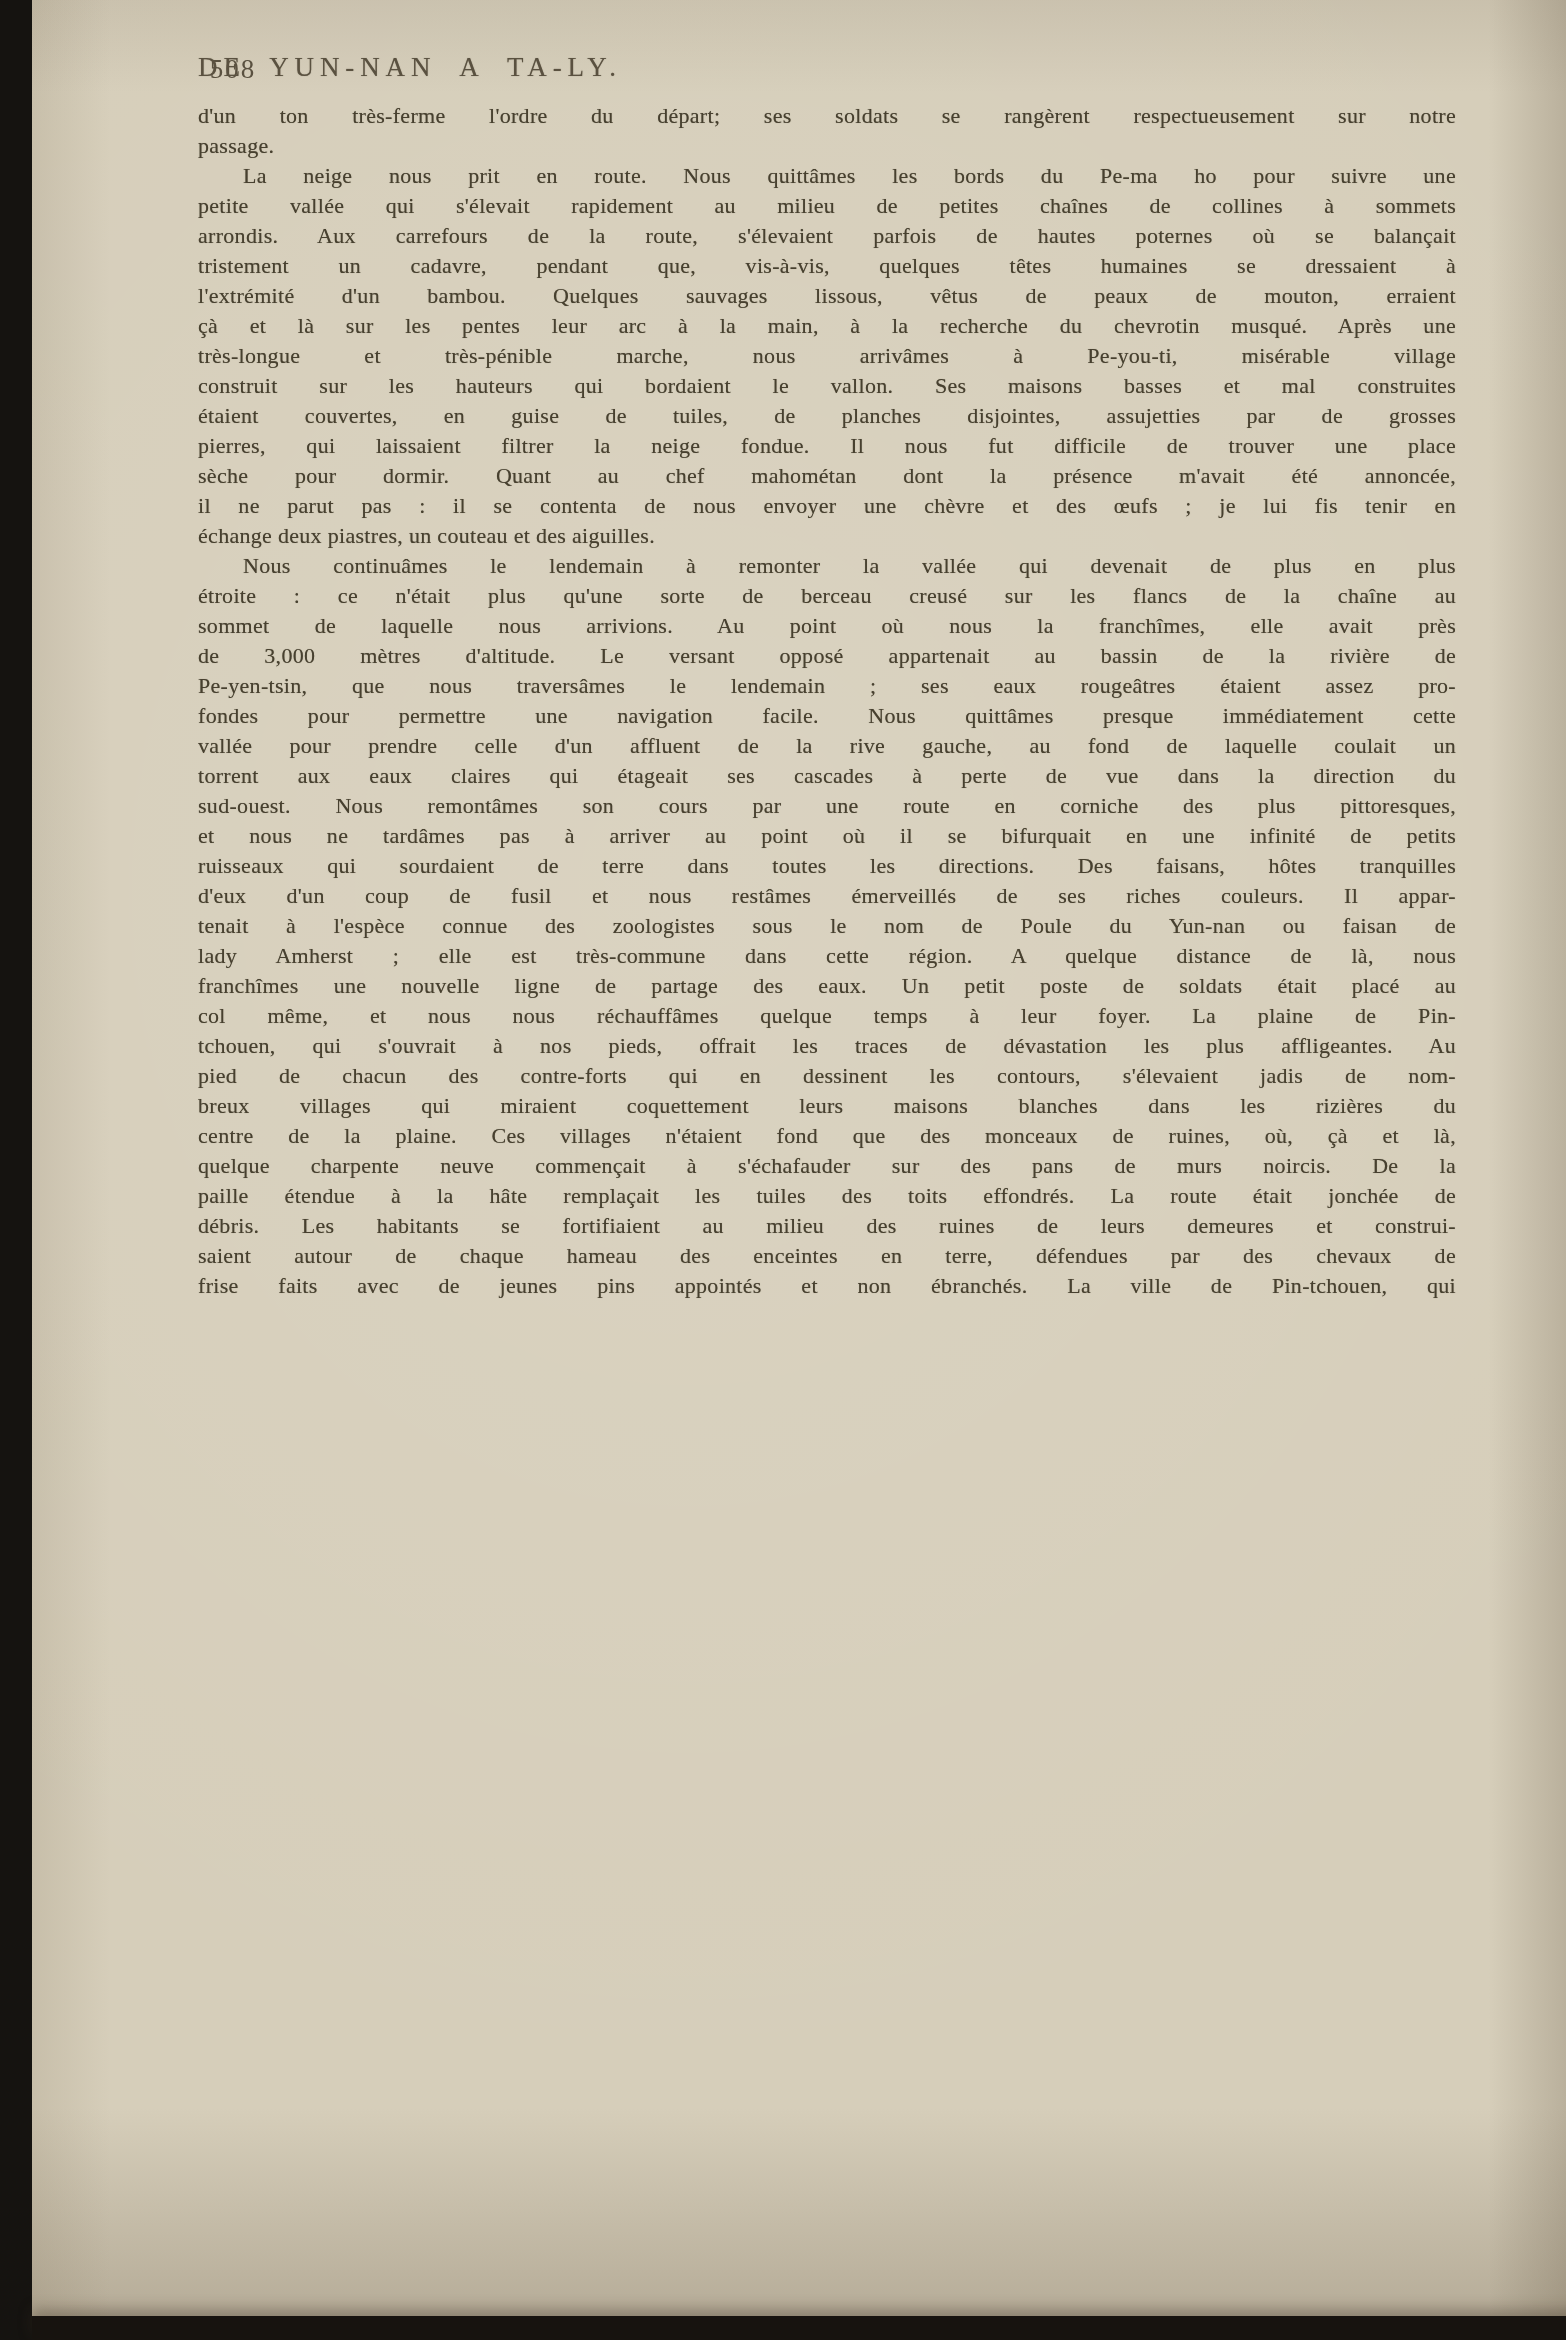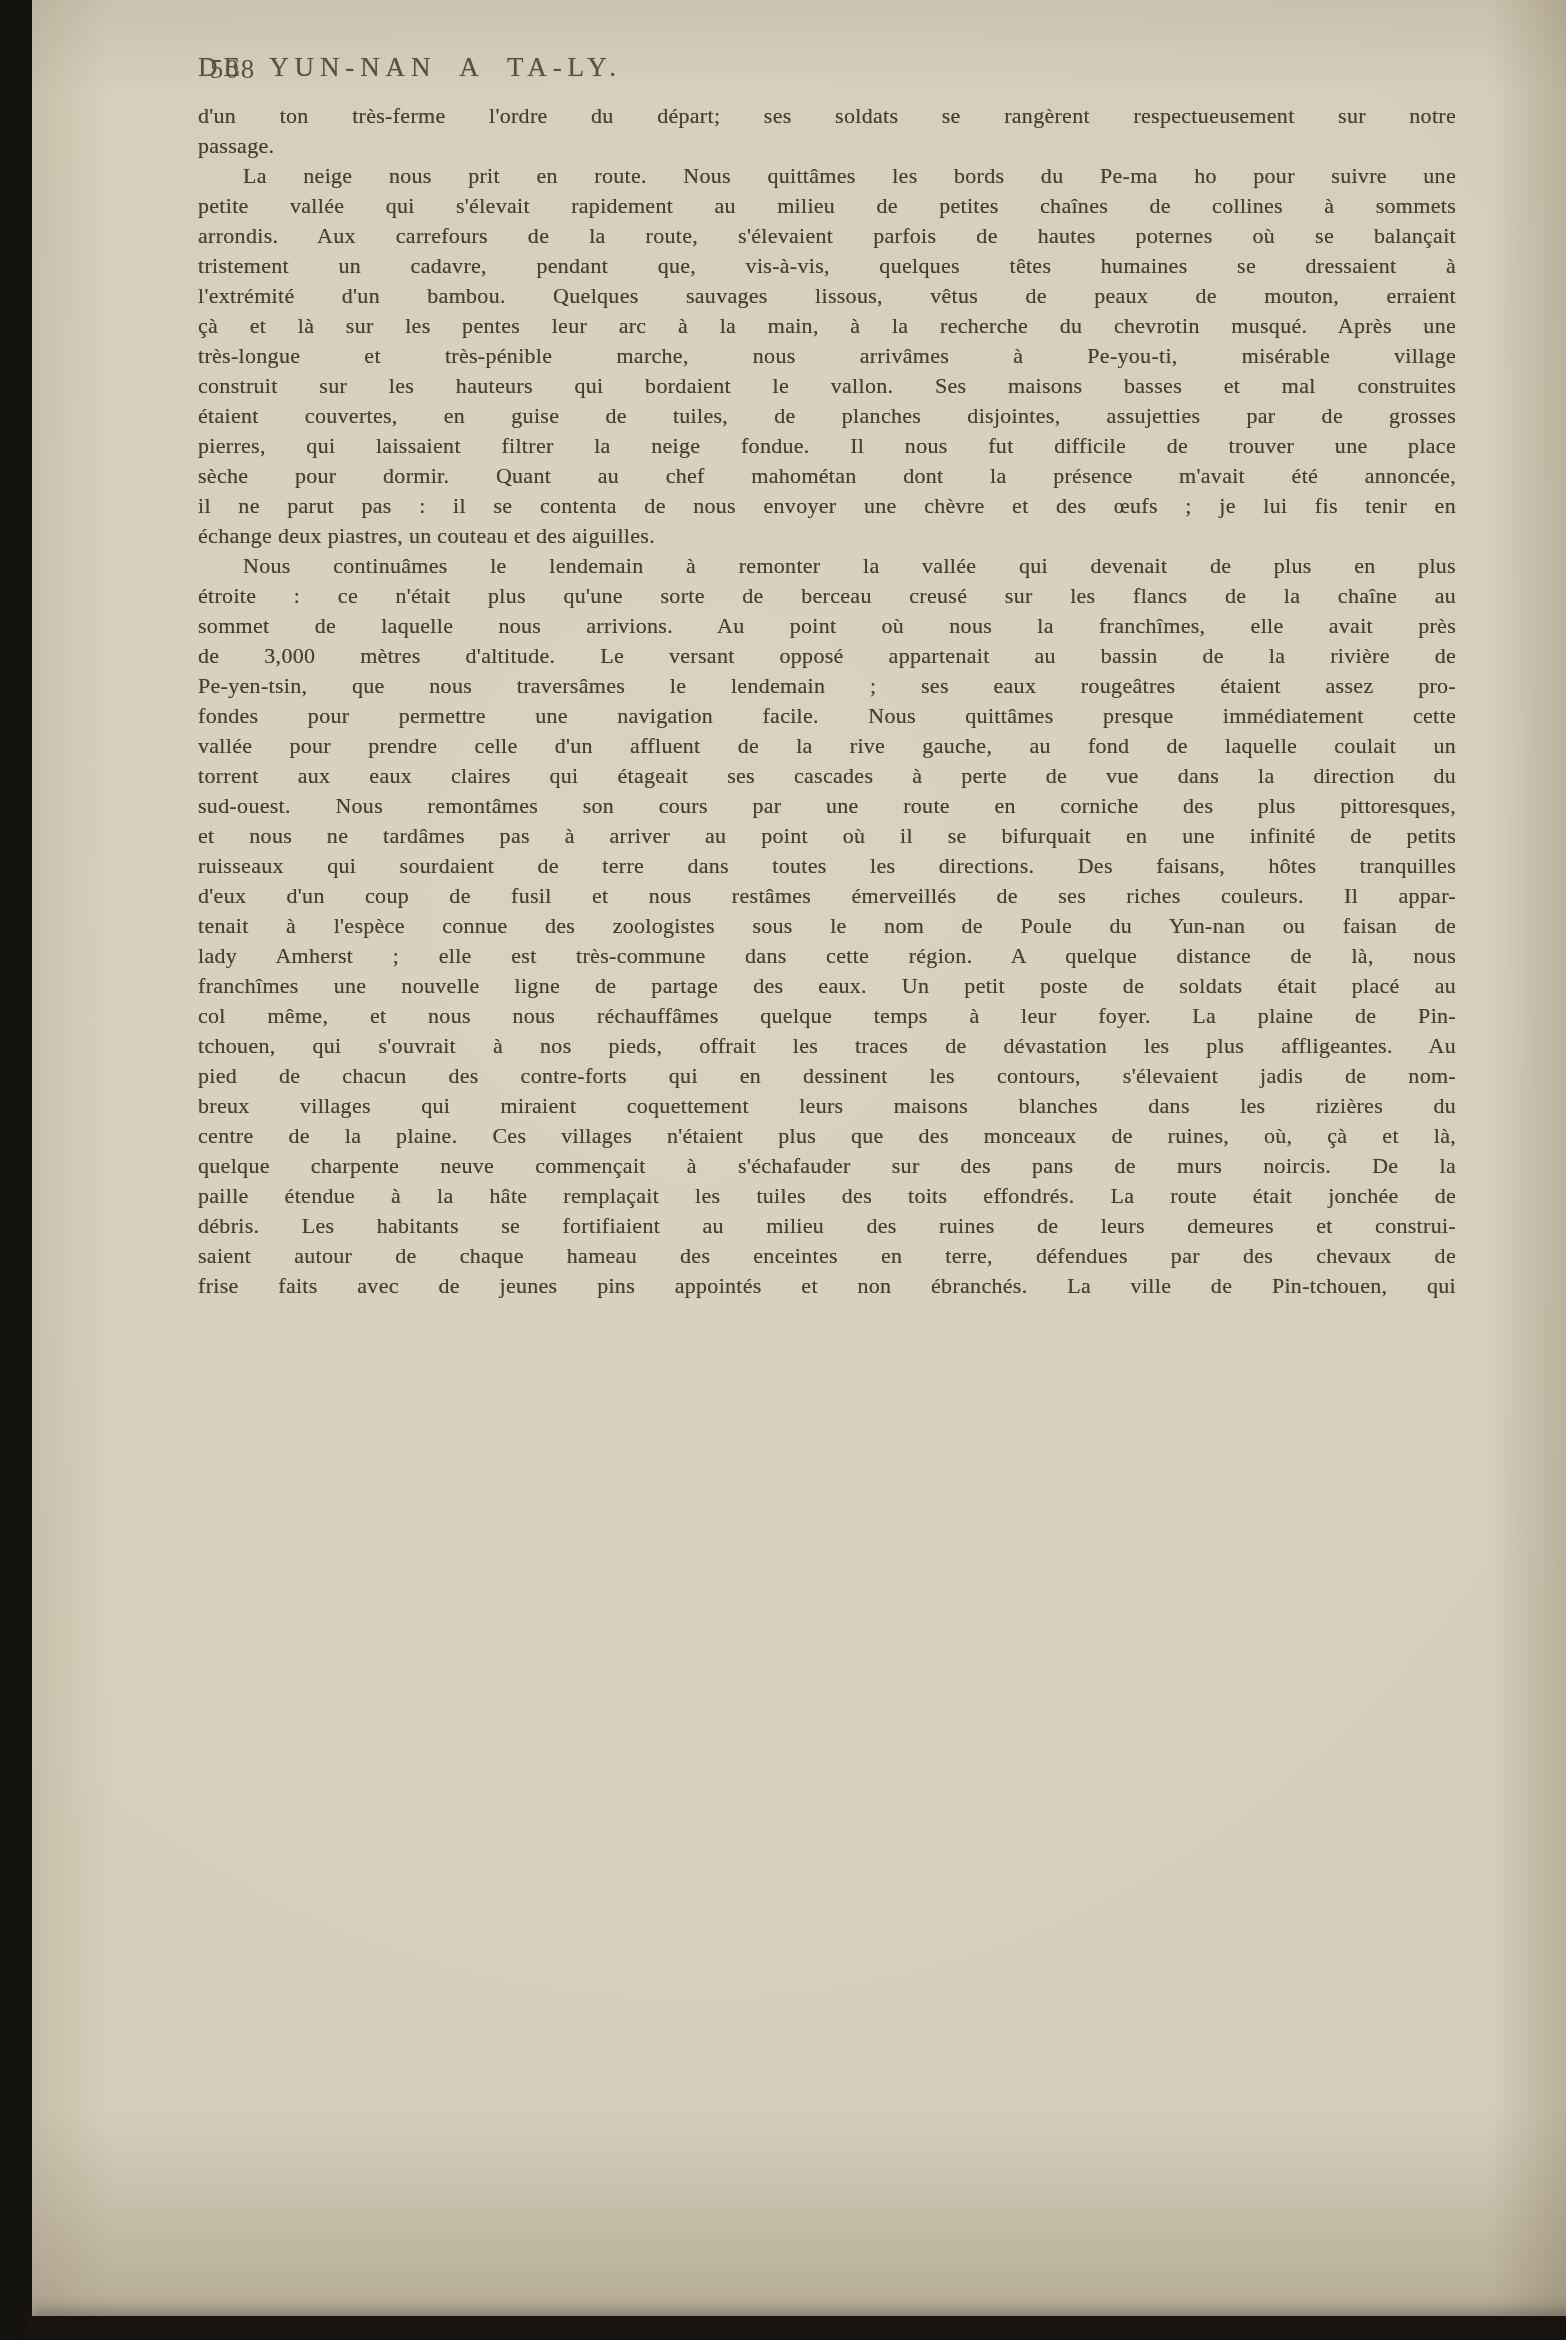--- a/index.html
+++ b/index.html
@@ -114,21 +114,21 @@
         <div class="line">et nous ne tardâmes pas à arriver au point où il se bifurquait en une infinité de petits</div>
         <div class="line">ruisseaux qui sourdaient de terre dans toutes les directions. Des faisans, hôtes tranquilles</div>
         <div class="line">d'eux d'un coup de fusil et nous restâmes émerveillés de ses riches couleurs. Il appar-</div>
         <div class="line">tenait à l'espèce connue des zoologistes sous le nom de Poule du Yun-nan ou faisan de</div>
         <div class="line">lady Amherst ; elle est très-commune dans cette région. A quelque distance de là, nous</div>
         <div class="line">franchîmes une nouvelle ligne de partage des eaux. Un petit poste de soldats était placé au</div>
         <div class="line">col même, et nous nous réchauffâmes quelque temps à leur foyer. La plaine de Pin-</div>
         <div class="line">tchouen, qui s'ouvrait à nos pieds, offrait les traces de dévastation les plus affligeantes. Au</div>
         <div class="line">pied de chacun des contre-forts qui en dessinent les contours, s'élevaient jadis de nom-</div>
         <div class="line">breux villages qui miraient coquettement leurs maisons blanches dans les rizières du</div>
-        <div class="line">centre de la plaine. Ces villages n'étaient plus que des monceaux de ruines, où, çà et là,</div>
+        <div class="line">centre de la plaine. Ces villages n'étaient fond que des monceaux de ruines, où, çà et là,</div>
         <div class="line">quelque charpente neuve commençait à s'échafauder sur des pans de murs noircis. De la</div>
         <div class="line">paille étendue à la hâte remplaçait les tuiles des toits effondrés. La route était jonchée de</div>
         <div class="line">débris. Les habitants se fortifiaient au milieu des ruines de leurs demeures et construi-</div>
         <div class="line">saient autour de chaque hameau des enceintes en terre, défendues par des chevaux de</div>
         <div class="line">frise faits avec de jeunes pins appointés et non ébranchés. La ville de Pin-tchouen, qui</div>
       </div>
     </main>
 
   <div class="bottom-edge"></div>
 </div>

